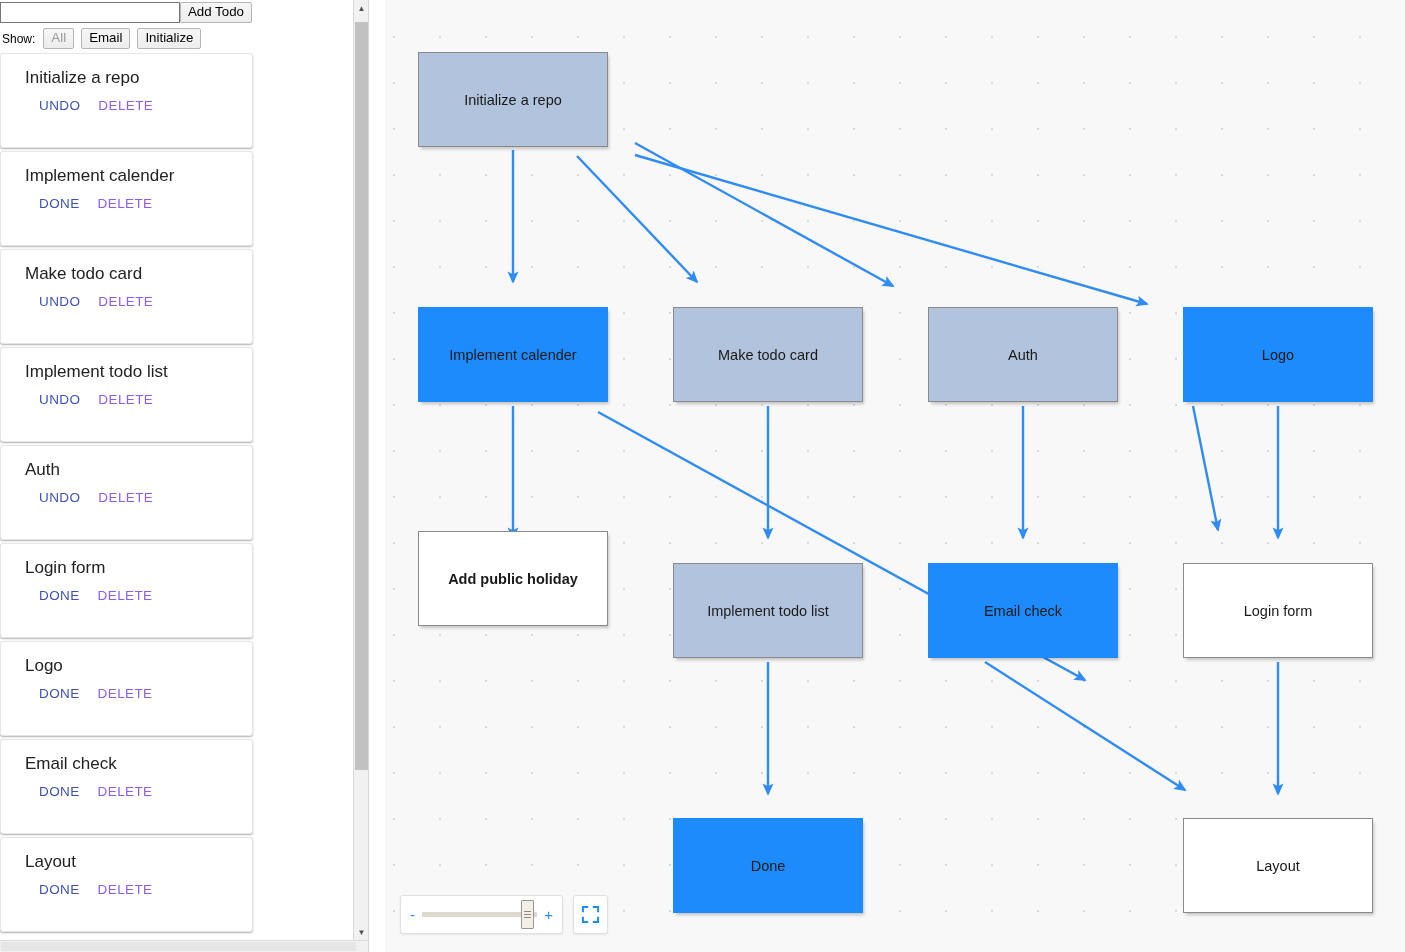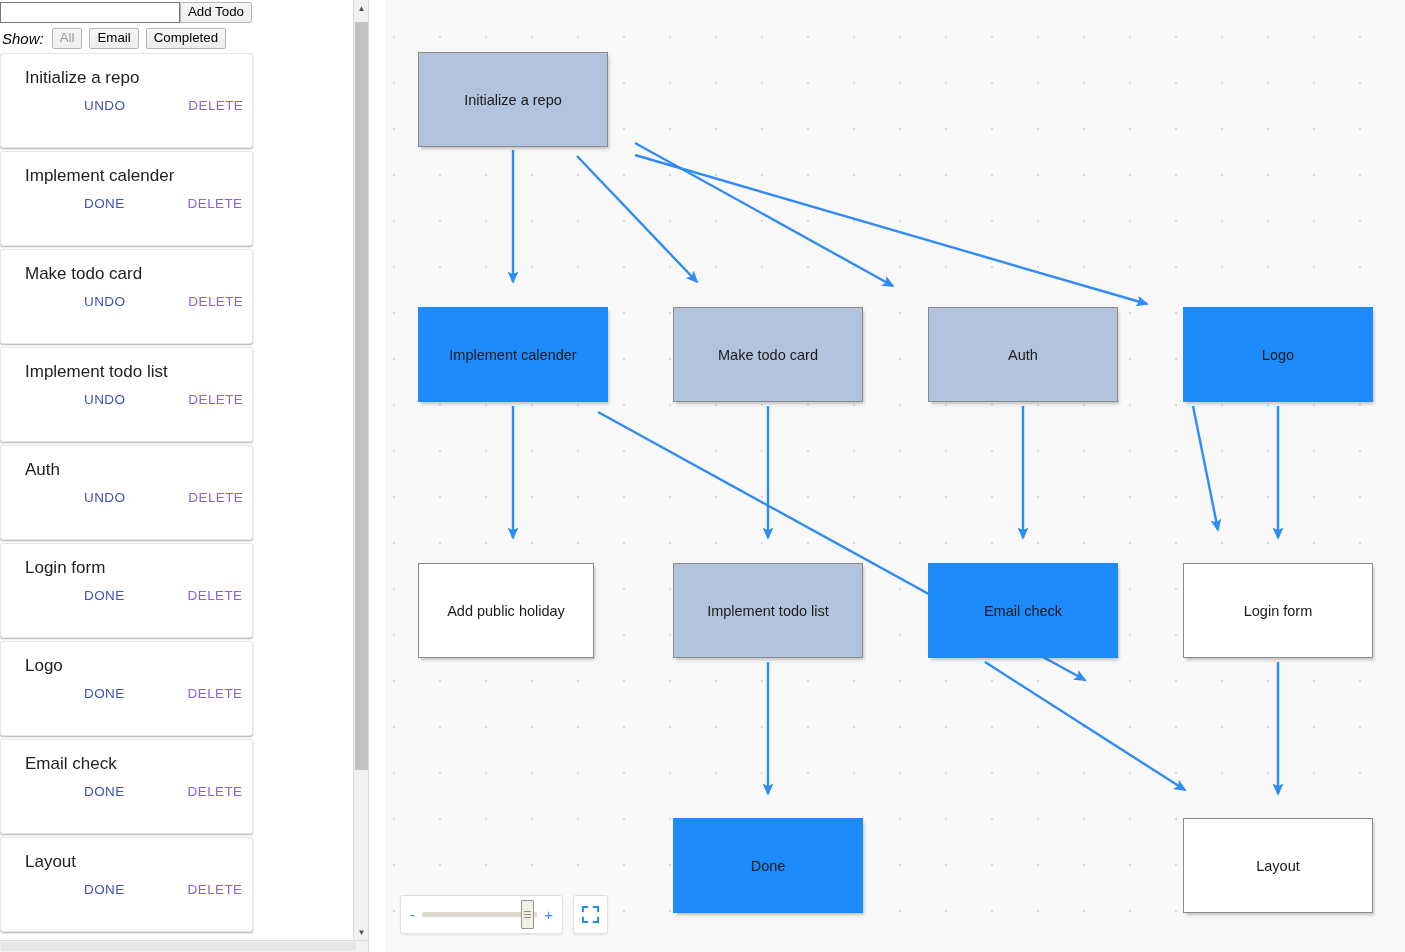--- a/index.html
+++ b/index.html
@@ -48,21 +48,21 @@
     cursor: pointer;
     line-height: 16px;
   }
   .btn.disabled { color: #9a9a9a; cursor: default; }
 
   .show-row {
     display: flex; align-items: center; gap: 7px;
     padding: 3px 0 5px 2px;
     height: 27px;
   }
-  .show-label { font-size: 15px; color: #000; margin-right: 1px; font-style: italic; }
+  .show-label { font-size: 12px; color: #000; margin-right: 1px; }
 
   .todo-card {
     position: relative;
     margin: 0 116px 3px 0;
     width: 253px;
     min-height: 95px;
     background: #fff;
     border: 1px solid #e6e6e6;
     border-radius: 3px;
     box-shadow: 0 1px 2px rgba(0,0,0,0.22), 0 1px 1px rgba(0,0,0,0.10);
@@ -70,21 +70,21 @@
   }
   .todo-title {
     font-size: 17px; color: #222;
     font-weight: 400;
     margin-bottom: 10px;
     line-height: 20px;
   }
   .todo-actions { display: flex; gap: 18px; padding-left: 14px; }
   .act {
     font-size: 13.5px; letter-spacing: .4px;
-    cursor: pointer; text-transform: uppercase; margin-left: 45px;
+    cursor: pointer; text-transform: uppercase;
   }
   .act-undo { color: #3f51b5; }
   .act-done { color: #3f51b5; }
   .act-delete { color: #8b5cf6; }
 
   
   #v-scroll {
     position: absolute; right: 0; top: 0;
     width: 15px; height: 940px;
     background: #f1f1f1; border-left: 1px solid #dadada;
@@ -184,21 +184,21 @@
 
       <div class="toolbar-row">
         <input id="todo-input" type="text" placeholder="" style="">
         <button class="btn">Add Todo</button>
       </div>
 
       <div class="show-row">
         <span class="show-label">Show:</span>
         <button class="btn disabled">All</button>
         <button class="btn">Email</button>
-        <button class="btn">Completed</button>
+        <button class="btn">Initialize</button>
       </div>
 
       <div id="todo-list">
           <div class="todo-card">
             <div class="todo-title">Initialize a repo</div>
             <div class="todo-actions">
               <span class="act act-undo">UNDO</span>
               <span class="act act-delete">DELETE</span>
             </div>
           </div>
@@ -305,21 +305,21 @@
         </div>
         <div class="node gray" style="left: 288px; top: 307px; width: 190px; height: 95px;">
           <span>Make todo card</span>
         </div>
         <div class="node gray" style="left: 543px; top: 307px; width: 190px; height: 95px;">
           <span>Auth</span>
         </div>
         <div class="node blue" style="left: 798px; top: 307px; width: 190px; height: 95px;">
           <span>Logo</span>
         </div>
-        <div class="node white" style="left: 33px; top: 563px; width: 176px; height: 95px;">
+        <div class="node white" style="left: 33px; top: 531px; width: 190px; height: 95px; font-weight: bold;">
           <span>Add public holiday</span>
         </div>
         <div class="node gray" style="left: 288px; top: 563px; width: 190px; height: 95px;">
           <span>Implement todo list</span>
         </div>
         <div class="node blue" style="left: 543px; top: 563px; width: 190px; height: 95px;">
           <span>Email check</span>
         </div>
         <div class="node white" style="left: 798px; top: 563px; width: 190px; height: 95px;">
           <span>Login form</span>

